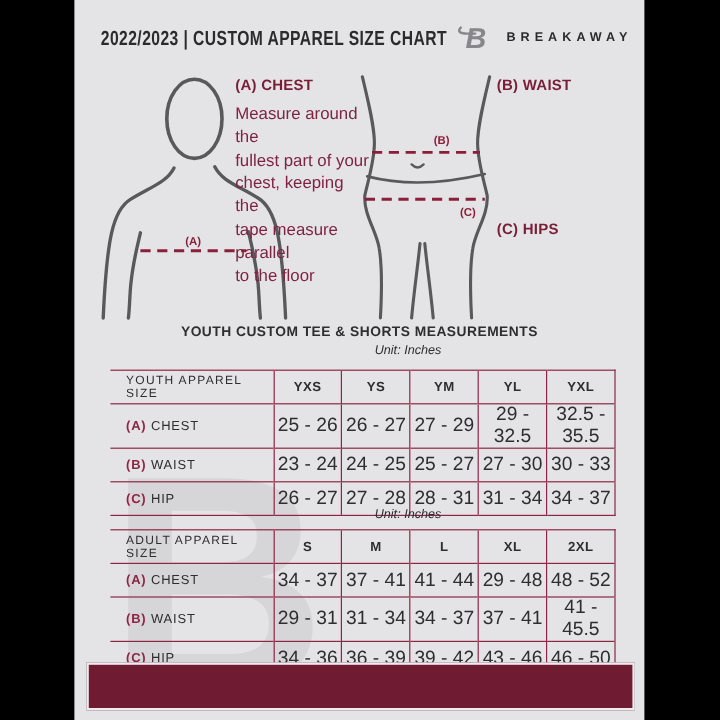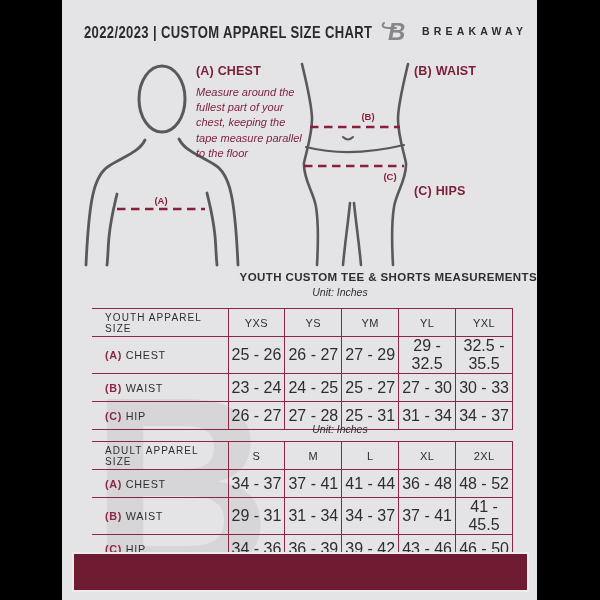--- a/index.html
+++ b/index.html
@@ -17,51 +17,51 @@
   
   .header-title { position:absolute; left:22px; top:23px; font-size:14.5px; font-weight:800;
     color:#2b2b2d; letter-spacing:0.4px; transform:scale(0.9,1.18); transform-origin:left top; white-space:nowrap; }
   .logo { position:absolute; left:318px; top:15px; }
   .brand { position:absolute; left:348px; top:25px; font-size:10.5px; font-weight:800;
     letter-spacing:4.2px; color:#2b2b2d; white-space:nowrap;padding-left:12px; }
 
   
   .inst { position:absolute; color:#7e2038; }
   .inst h3 { font-size:12.5px; font-weight:800; color:#7a1d36; letter-spacing:0.2px; margin-bottom:7px; }
-  .inst p { font-size:11px; font-style:italic; font-weight:500; line-height:1.38;
+  .inst p { font-size:14px; font-weight:500; line-height:1.38;
     white-space:pre-line; color:#7e2340; }
   .inst-a { left:134px; top:64px; width:112px; }
   .inst-b { left:352px; top:64px; width:122px; }
   .inst-c { left:352px; top:184px; width:122px; }
 
   .fig { position:absolute; }
   .fig-left { left:18px; top:57px; }
   .fig-mid  { left:220px; top:57px; }
 
   
-  .sec-title { position:absolute; left:0; width:475px; text-align:right; font-size:11.5px;
+  .sec-title { position:absolute; left:0; width:475px; text-align:center; font-size:11.5px;
     font-weight:800; color:#2e2e30; letter-spacing:0.4px; }
   .sec-unit { position:absolute; left:0; width:556px; text-align:center; font-size:10.5px;
     font-style:italic; font-weight:500; color:#2e2e30; }
   .t-youth-title { top:271px; } .t-youth-unit { top:286px; }
   .t-adult-title { top:408px; } .t-adult-unit { top:423px; }
 
   
   .tbl-wrap { position:absolute; left:30px; }
   .tbl-youth { top:308px; } .tbl-adult { top:441px; }
   table.size-table { border-collapse:collapse; width:421px; table-layout:fixed; background:transparent; }
   .size-table th, .size-table td { height:28px; border-top:1.5px solid #8d2644;
     font-size:10.5px; color:#2e2e30; text-align:center; padding:0; }
   .size-table tbody tr:last-child td { border-bottom:1.5px solid #8d2644;margin-top:32px; }
   .size-table .c-size { border-left:1.5px solid #8d2644; }
   .size-table .c-size:last-child { border-right:1.5px solid #8d2644; }
   .size-table col.first { width:136px; }
   .size-table th.c-label { text-align:left; padding-left:13px; font-weight:500;
     letter-spacing:1.1px; font-size:10px; }
-  .size-table th.c-size { font-weight:400; font-size:11px; letter-spacing:0.4px; }
+  .size-table th.c-size { font-weight:700; font-size:11px; letter-spacing:0.4px; }
   .size-table td.c-label { text-align:left; padding-left:13px; font-weight:500; letter-spacing:0.7px; font-size:10.8px; }
   .size-table td.c-label .key { color:#8d2644; font-weight:800; }
   .size-table td.c-size { font-weight:400; font-size:16px; }
 
   
   .footer-bar { position:absolute; left:10px; top:552px; width:457px; height:40px;
     background:#6f1c32; border:2px solid #ecebed; }
 
   svg text { font-family:"Liberation Sans", sans-serif; }
 </style>
@@ -162,21 +162,21 @@
                 <td class="c-size">23 - 24</td>
                 <td class="c-size">24 - 25</td>
                 <td class="c-size">25 - 27</td>
                 <td class="c-size">27 - 30</td>
                 <td class="c-size">30 - 33</td>
               </tr>
               <tr>
                 <td class="c-label"><span class="key">(C)</span> HIP</td>
                 <td class="c-size">26 - 27</td>
                 <td class="c-size">27 - 28</td>
-                <td class="c-size">25 - 31</td>
+                <td class="c-size">28 - 31</td>
                 <td class="c-size">31 - 34</td>
                 <td class="c-size">34 - 37</td>
               </tr>
             </tbody>
           </table>
       </div>
 
       <div class="sec-unit t-adult-unit">Unit: Inches</div>
       <div class="tbl-wrap tbl-adult">
         <table class="size-table">
@@ -197,21 +197,21 @@
                 <th class="c-size">XL</th>
                 <th class="c-size">2XL</th>
               </tr>
             </thead>
             <tbody>
               <tr>
                 <td class="c-label"><span class="key">(A)</span> CHEST</td>
                 <td class="c-size">34 - 37</td>
                 <td class="c-size">37 - 41</td>
                 <td class="c-size">41 - 44</td>
-                <td class="c-size">36 - 48</td>
+                <td class="c-size">29 - 48</td>
                 <td class="c-size">48 - 52</td>
               </tr>
               <tr>
                 <td class="c-label"><span class="key">(B)</span> WAIST</td>
                 <td class="c-size">29 - 31</td>
                 <td class="c-size">31 - 34</td>
                 <td class="c-size">34 - 37</td>
                 <td class="c-size">37 - 41</td>
                 <td class="c-size">41 - 45.5</td>
               </tr>

